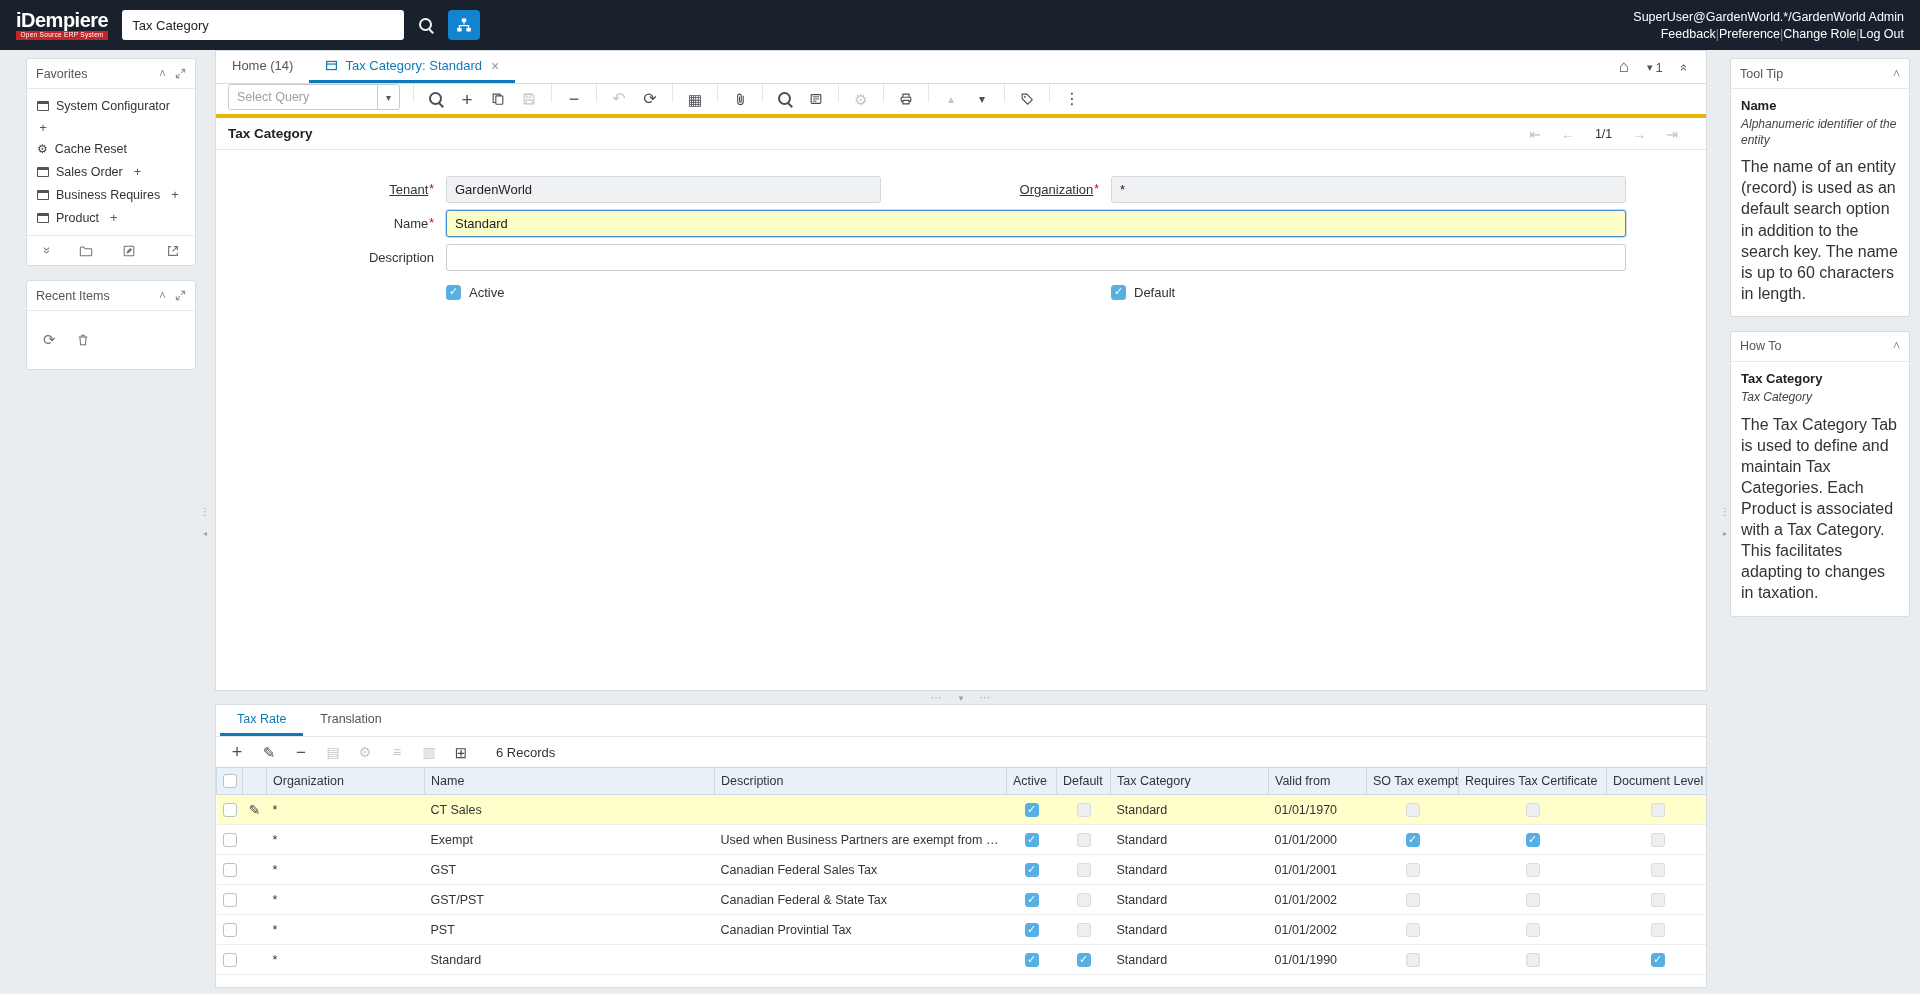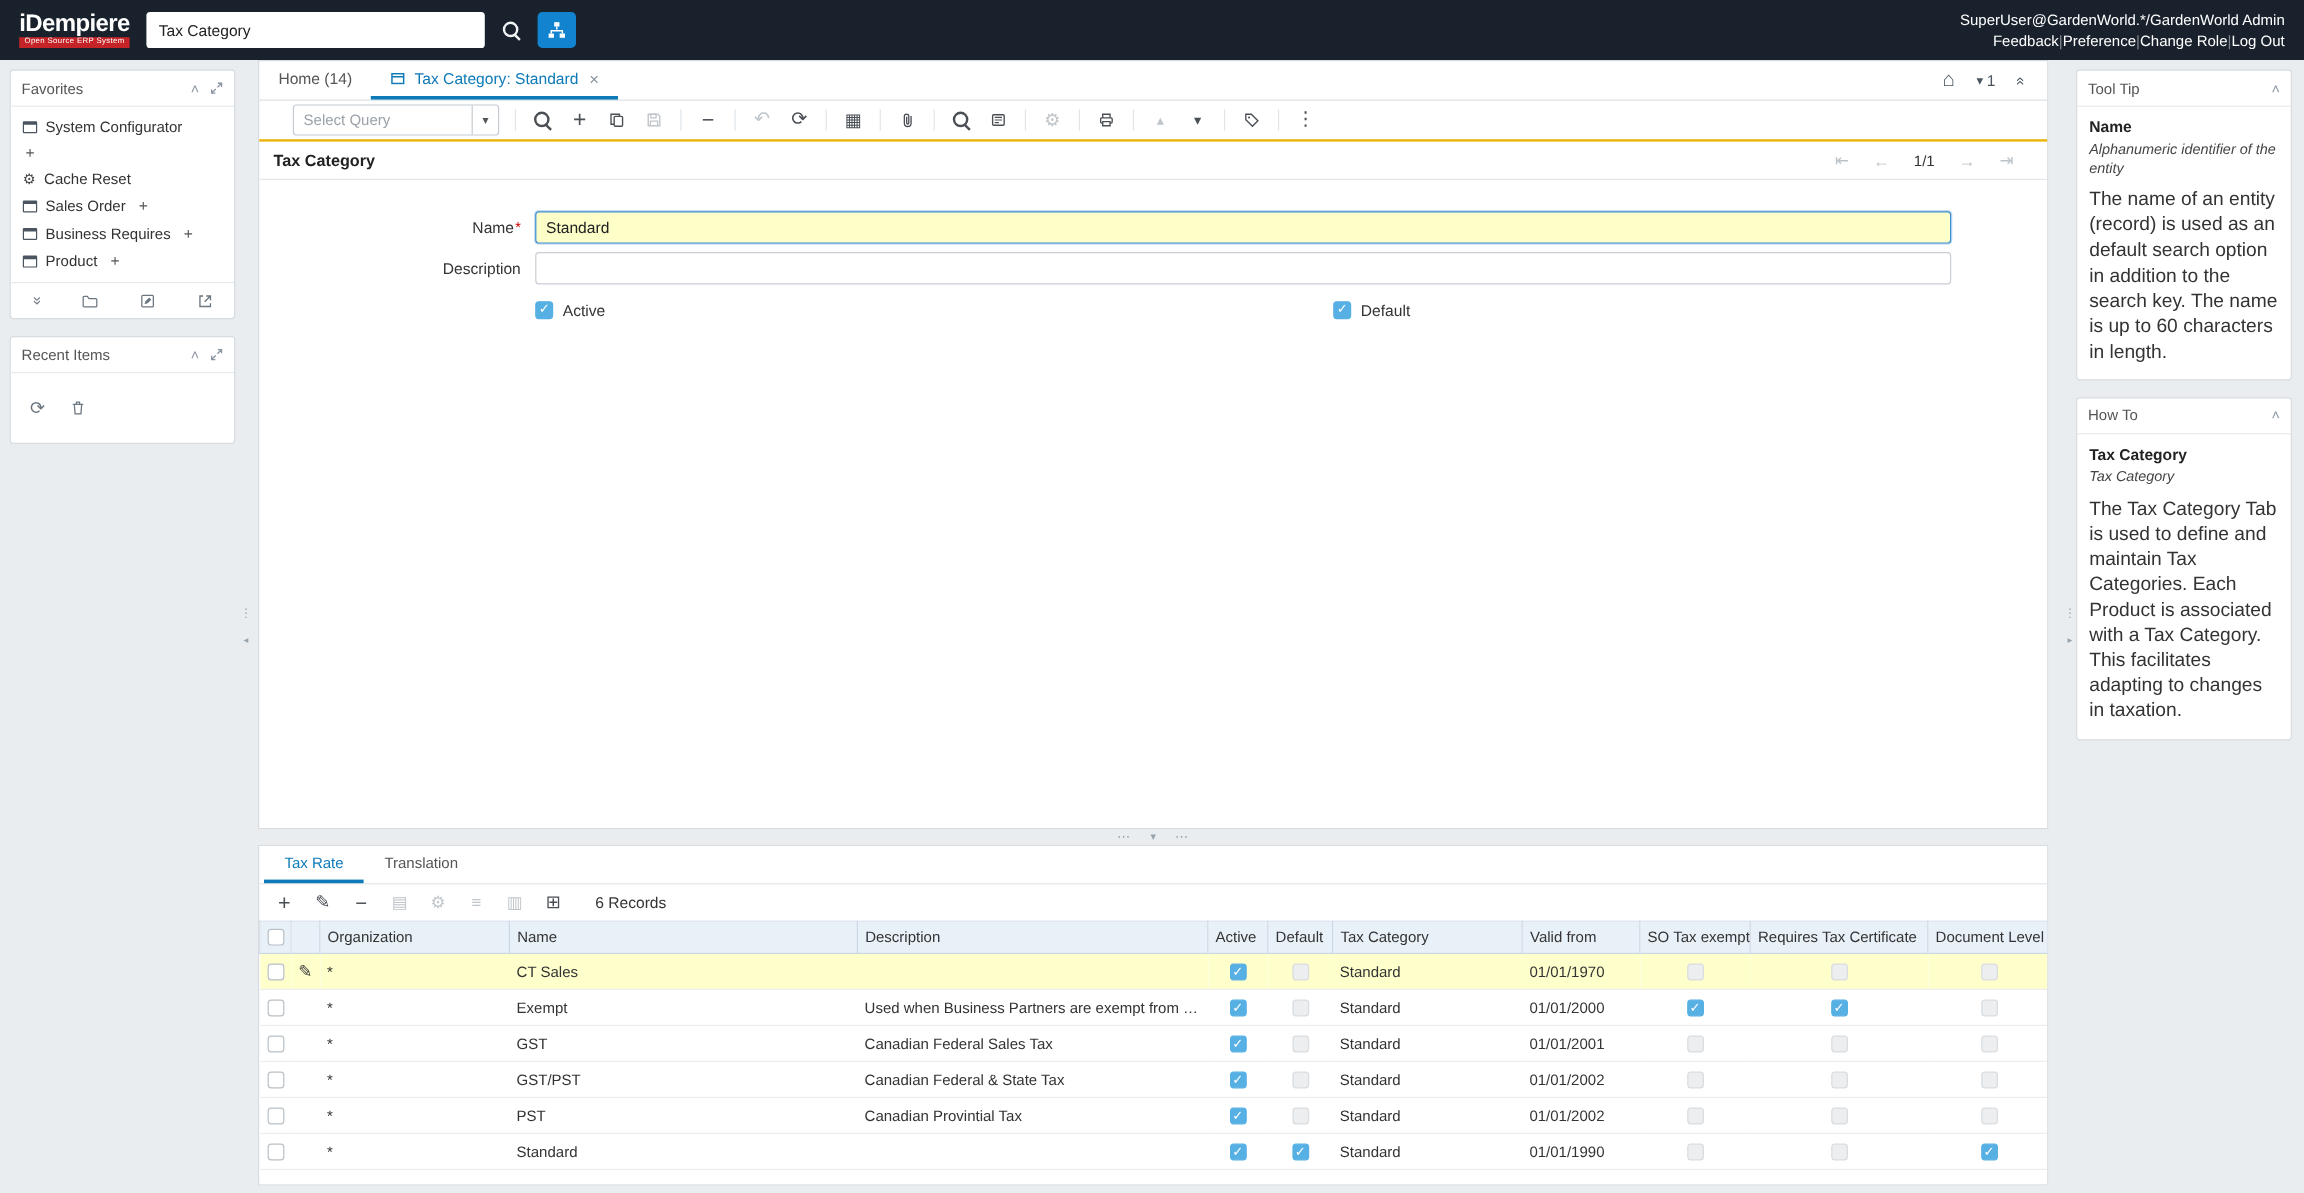--- a/index.html
+++ b/index.html
@@ -20,21 +20,21 @@
 .menu-btn{width:32px;height:30px;background:#1283cf;border-radius:4px;display:flex;align-items:center;justify-content:center;cursor:pointer}
 .hdr-sp{flex:1}
 .userblk{display:flex;flex-direction:column;align-items:flex-end;gap:3px}
 .uinfo{color:#fff;font-size:12.5px}
 .ulinks{display:flex;align-items:center;gap:0;color:#fff;font-size:12.5px}
 .ulinks .lnk{cursor:pointer}
 .ulinks .pipe{color:rgba(255,255,255,.45)}
 
 
 .content{flex:1;display:flex;min-height:0}
-.west{flex:0 0 200px;padding:8px 4px 8px 8px;overflow:hidden}
+.west{flex:0 0 200px;padding:8px 4px 8px 26px;overflow:hidden}
 .east{flex:0 0 190px;padding:8px 10px 8px 0;overflow:hidden}
 .vsplit{flex:0 0 6px;display:flex;flex-direction:column;align-items:center;justify-content:center;gap:12px;color:#9aa4ad;font-size:10px;cursor:col-resize}
 .vsplit .arr{font-size:8px}
 
 
 .panel{background:#fff;border:1px solid #d7dce1;border-radius:3px;margin-bottom:14px}
 .panel-hd{height:30px;display:flex;align-items:center;padding:0 9px;border-bottom:1px solid #e6eaed;color:#555;font-size:12.5px;cursor:pointer}
 .panel-hd .sp{flex:1}
 .chev{color:#8a94a0;font-size:12px;margin-left:9px;cursor:pointer;line-height:1}
 .exp-ico{color:#8a94a0;margin-left:9px;cursor:pointer;display:inline-flex}
@@ -56,21 +56,21 @@
 .tabbar{flex:0 0 34px;background:#fff;border:1px solid #d7dce1;border-bottom:1px solid #d7dce1;display:flex;align-items:stretch}
 .tab{display:flex;align-items:center;gap:7px;padding:0 16px;font-size:13px;color:#555;cursor:pointer;border-bottom:3px solid transparent}
 .tab.active{color:#0e7ab8;border-bottom-color:#0e7ab8}
 .tab .x{color:#8a94a0;font-size:14px;margin-left:2px}
 .tabbar-r{margin-left:auto;display:flex;align-items:center;gap:18px;padding:0 18px;color:#4a5560}
 .tabbar-r .home{font-size:17px;cursor:pointer}
 .deskcnt{display:flex;align-items:center;gap:3px;cursor:pointer;font-size:13px}
 .deskcnt .car{font-size:11px;color:#4a5560}
 
 .main-card{flex:1;background:#fff;border:1px solid #d7dce1;border-top:none;display:flex;flex-direction:column;min-height:0}
-.toolbar{flex:0 0 34px;display:flex;align-items:center;gap:13px;padding:0 28px;border-bottom:2px solid #eab308}
+.toolbar{flex:0 0 34px;display:flex;gap:13px;padding:0 12px;border-bottom:4px solid #eab308}
 .tbtn{color:#4a4f55;cursor:pointer;display:inline-flex;align-items:center;justify-content:center;min-width:18px;font-size:16px;line-height:1}
 .tbtn.dis{color:#c0c6cb;cursor:default}
 .tsep{width:1px;height:18px;background:#e2e6e9}
 .combo{width:172px;height:26px;border:1px solid #c6ccd2;border-radius:3px;display:flex;align-items:center;cursor:pointer;background:#fff}
 .combo .val{flex:1;padding:0 8px;color:#9aa1a8;font-size:12.5px;white-space:nowrap;overflow:hidden}
 .combo .dd{flex:0 0 22px;border-left:1px solid #c6ccd2;height:100%;display:flex;align-items:center;justify-content:center;color:#555;font-size:10px}
 .sec-hd{flex:0 0 32px;display:flex;align-items:center;padding:0 12px;border-bottom:1px solid #e3e7ea}
 .sec-title{font-weight:bold;font-size:13.5px;color:#222}
 .sec-sp{flex:1}
 .recnav{display:flex;align-items:center;gap:20px;padding-right:16px;color:#bcc3c9;font-size:14px}
@@ -358,20 +358,34 @@
           <div class="recnav">
             <span>⇤</span>
             <span>←</span>
             <span class="pos">1/1</span>
             <span>→</span>
             <span>⇥</span>
           </div>
         </div>
 
         <div class="formarea">
+          <div class="form-row">
+            <div class="fcell">
+              <span class="flabel"><span class="u">Tenant</span><span class="req">*</span></span>
+              <div class="ffield ro gapr">
+                  <span>GardenWorld</span>
+                </div>
+            </div>
+            <div class="fcell second">
+              <span class="flabel"><span class="u">Organization</span><span class="req">*</span></span>
+              <div class="ffield ro">
+                  <span>*</span>
+                </div>
+            </div>
+          </div>
           <div class="form-row">
             <div class="fcell">
               <span class="flabel"><span>Name</span><span class="req">*</span></span>
               <input class="ffield hl" value="Standard" style="">
             </div>
           </div>
           <div class="form-row">
             <div class="fcell">
               <span class="flabel"><span>Description</span></span>
               <input class="ffield" value="" style="">

